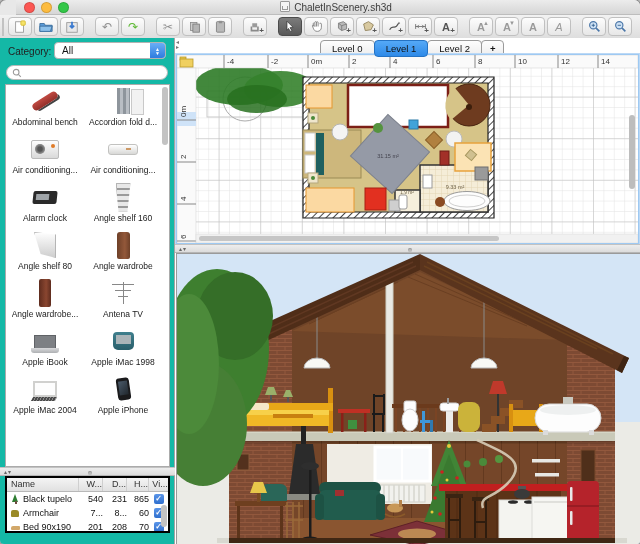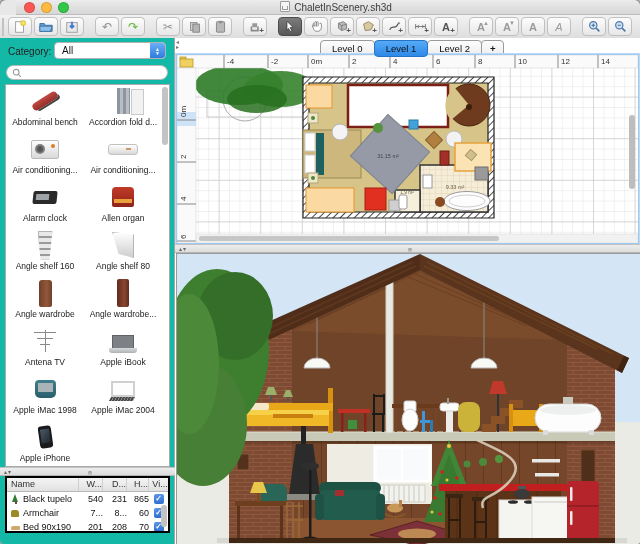--- a/index.html
+++ b/index.html
@@ -297,26 +297,20 @@
             </div>
             <span class="nm">Air conditioning...</span>
           </div>
         <div class="cell">
             <div class="cicon ic-clock">
               <i></i>
             </div>
             <span class="nm">Alarm clock</span>
           </div>
         <div class="cell">
-            <div class="cicon ic-organ">
-              <i></i>
-            </div>
-            <span class="nm">Allen organ</span>
-          </div>
-        <div class="cell">
             <div class="cicon ic-shelf">
               <i></i>
             </div>
             <span class="nm">Angle shelf 160</span>
           </div>
         <div class="cell">
             <div class="cicon ic-cornershelf">
               <i></i>
             </div>
             <span class="nm">Angle shelf 80</span>

